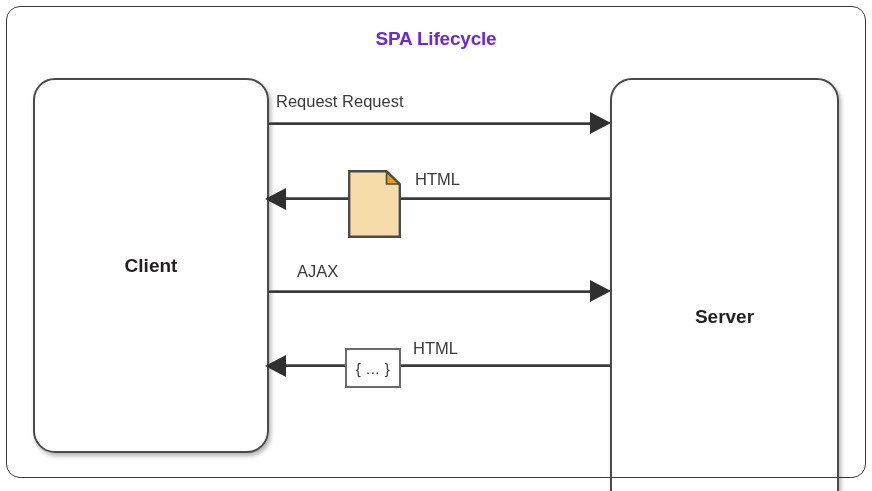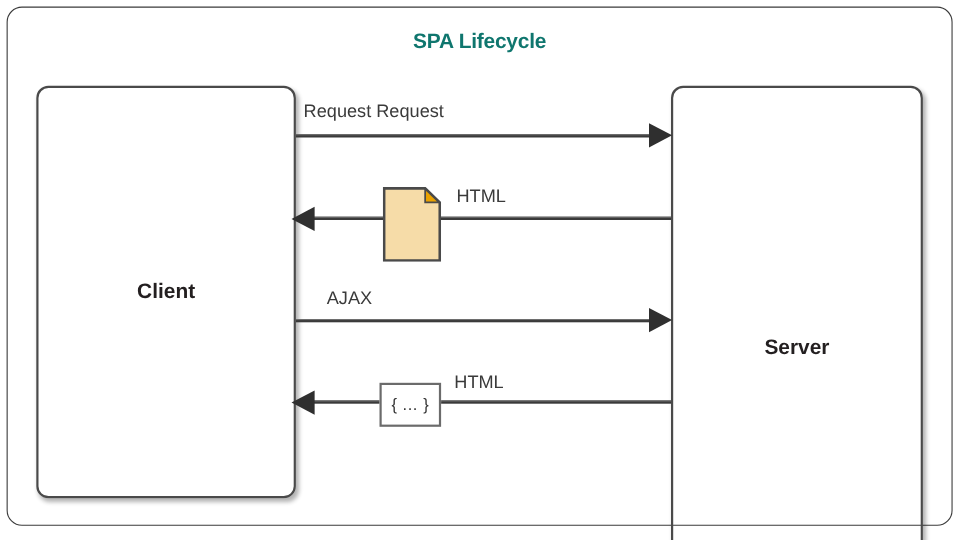--- a/index.html
+++ b/index.html
@@ -31,29 +31,29 @@
   }
   
   .title {
     position: absolute;
     left: 0;
     top: 28px;
     width: 872px;
     text-align: center;
     font-size: 19px;
     font-weight: bold;
-    color: #0f766e;
+    color: #6d28d9;
     letter-spacing: -0.2px;
   }
   
   .node {
     position: absolute;
     box-sizing: border-box;
     border: 2.2px solid #4a4a4a;
-    border-radius: 11px;
+    border-radius: 22px;
     background: linear-gradient(to bottom,
                 #fdf4e0 0%,
                 #fcebcb 14%,
                 #fbdf9f 34%,
                 #fad27a 53%,
                 #f8c košt 53%,
                 #f7c14a 74%,
                 #f2a900 93%,
                 #efa400 100%);
     box-shadow: 2px 3px 4px rgba(0,0,0,0.30);

